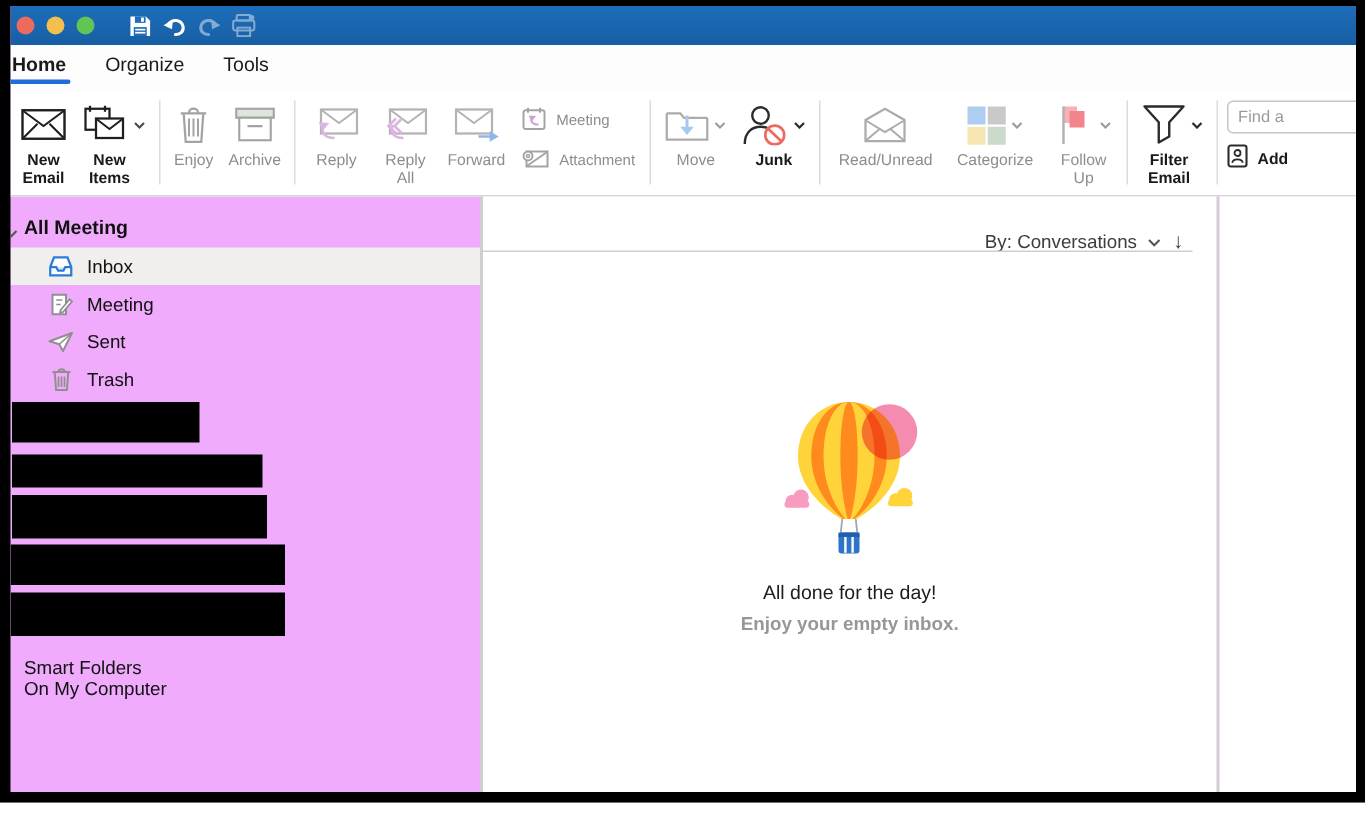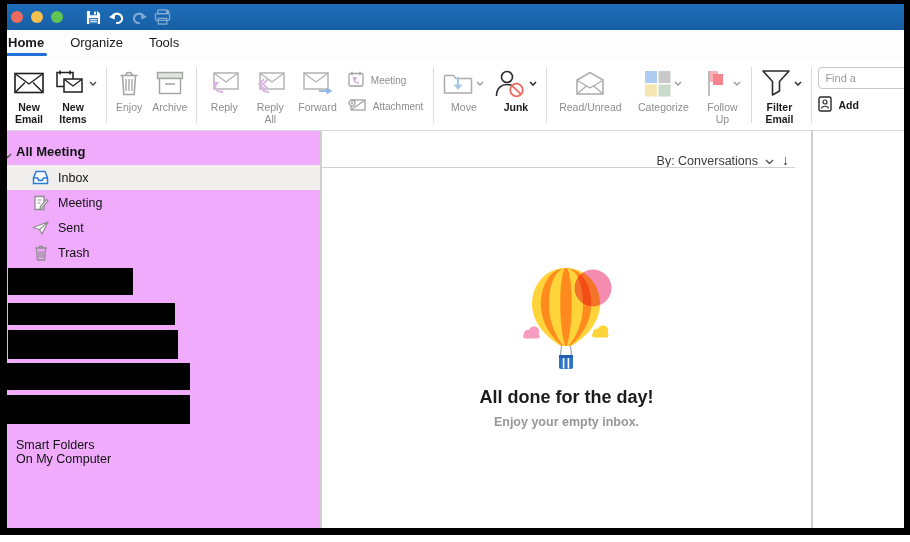--- a/index.html
+++ b/index.html
@@ -47,21 +47,21 @@
   .redact{background:#000;}
   .sect{font-size:12.5px;color:#111;padding-left:9px;}
   
   .listpane{width:489px;flex:0 0 489px;position:relative;background:#fff;}
   .lp-header{height:37px;display:flex;align-items:flex-end;justify-content:flex-end;padding-right:22px;position:relative;font-size:12.5px;color:#3c3c3c;}
   .lp-header .hline{position:absolute;left:0;right:16px;bottom:0;height:1px;background:#cfcfcf;}
   .sortgrp{display:flex;align-items:center;gap:7px;}
   .dl-arrow{font-size:14px;color:#3c3c3c;margin-left:8px;}
   .empty{display:flex;flex-direction:column;align-items:center;}
   .empty svg{margin-top:94px;}
-  .etitle{margin-top:13px;font-size:18px;font-weight:700;color:#1c1c1c;}
+  .etitle{margin-top:13px;font-size:13px;font-weight:400;color:#1c1c1c;}
   .esub{margin-top:7px;font-size:12.5px;color:#979797;font-weight:bold;}
   .readingpane{flex:1;background:#fff;}
 </style>
 </head>
 <body>
 
 <div class="window">
 
   <div class="titlebar">
     <div class="lights">

